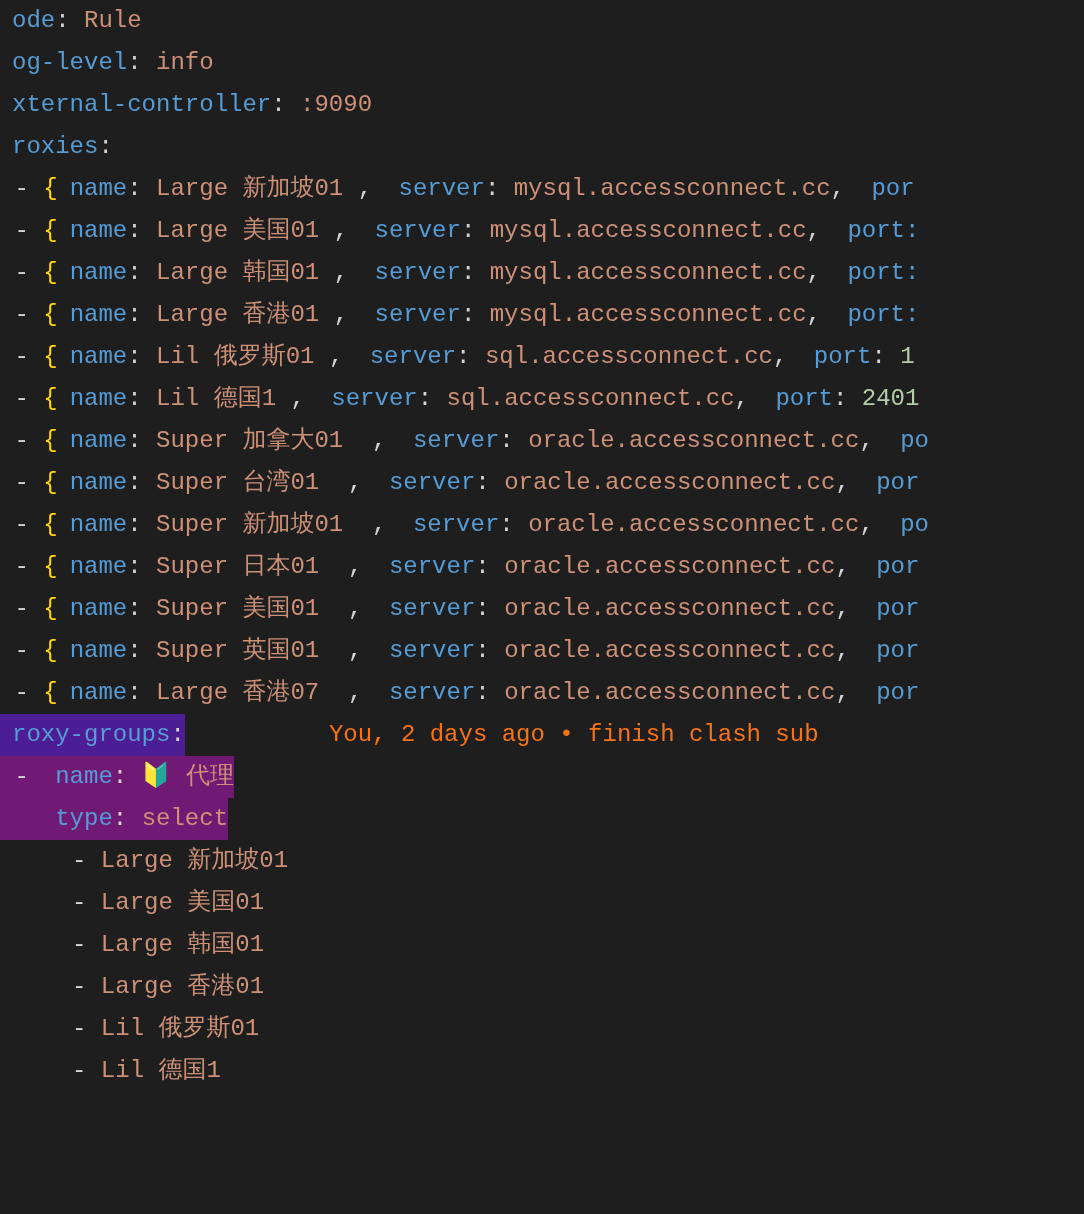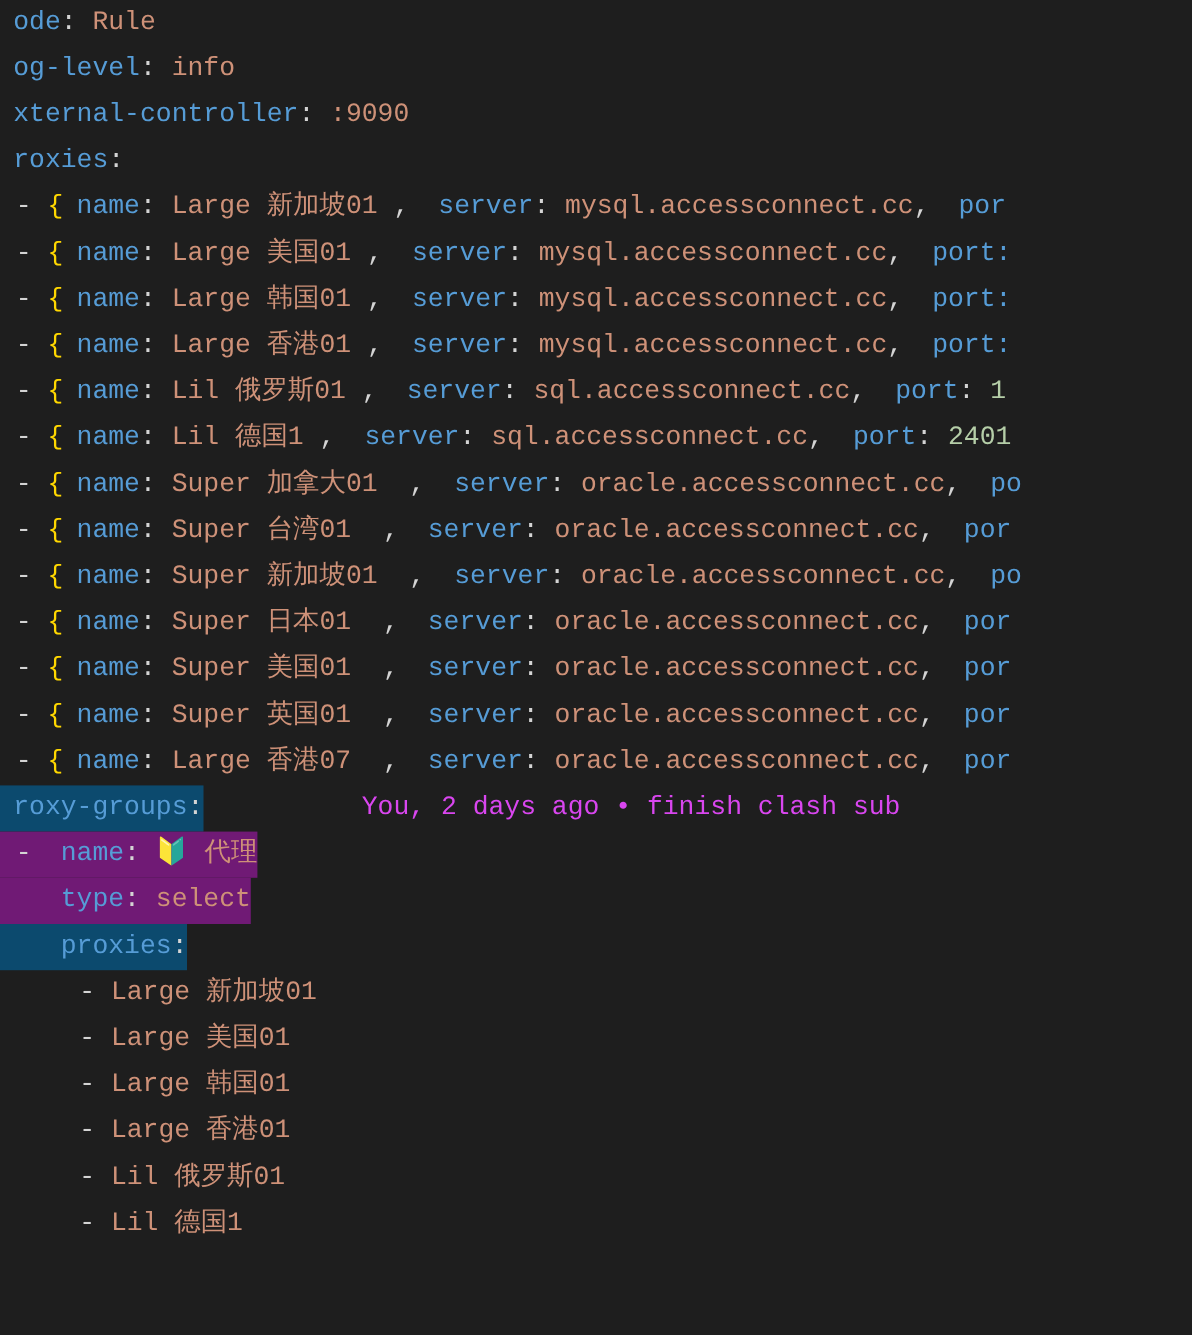--- a/index.html
+++ b/index.html
@@ -23,29 +23,29 @@
       white-space: pre;
     }
     .key { color: #569cd6; padding-left: 12px; }
     .value { color: #ce9178; }
     .colon { color: #d4d4d4; }
     .brace { color: #ffd700; }
     .dash { color: #d4d4d4; }
     .num { color: #b5cea8; }
     .punct { color: #d4d4d4; }
     .gitlens {
-      color: #d946ef;
+      color: #f97316;
       font-style: normal;
     }
     .highlight {
       background: #701a75;
       display: inline-block;
     }
     .highlight-dim {
-      background: #0c4a6e;
+      background: #4c1d95;
       display: inline-block;
       font-family: Liberation Mono, monospace;
     }
   </style>
 </head>
 <body>
 
 <div class="editor">
 <div class="line"><span class="key">ode</span><span class="colon">: </span><span class="value">Rule</span></div>
 <div class="line"><span class="key">og-level</span><span class="colon">: </span><span class="value">info</span></div>
@@ -62,21 +62,20 @@
       <div class="line"> <span class="dash">-</span> <span class="brace">{</span><span class="key">name</span><span class="colon">: </span><span class="value">Super 台湾01  </span><span class="punct">, </span><span class="key">server</span><span class="colon">: </span><span class="value">oracle.accessconnect.cc</span><span class="punct">, </span><span class="key">por</span></div>
       <div class="line"> <span class="dash">-</span> <span class="brace">{</span><span class="key">name</span><span class="colon">: </span><span class="value">Super 新加坡01  </span><span class="punct">, </span><span class="key">server</span><span class="colon">: </span><span class="value">oracle.accessconnect.cc</span><span class="punct">, </span><span class="key">po</span></div>
       <div class="line"> <span class="dash">-</span> <span class="brace">{</span><span class="key">name</span><span class="colon">: </span><span class="value">Super 日本01  </span><span class="punct">, </span><span class="key">server</span><span class="colon">: </span><span class="value">oracle.accessconnect.cc</span><span class="punct">, </span><span class="key">por</span></div>
       <div class="line"> <span class="dash">-</span> <span class="brace">{</span><span class="key">name</span><span class="colon">: </span><span class="value">Super 美国01  </span><span class="punct">, </span><span class="key">server</span><span class="colon">: </span><span class="value">oracle.accessconnect.cc</span><span class="punct">, </span><span class="key">por</span></div>
       <div class="line"> <span class="dash">-</span> <span class="brace">{</span><span class="key">name</span><span class="colon">: </span><span class="value">Super 英国01  </span><span class="punct">, </span><span class="key">server</span><span class="colon">: </span><span class="value">oracle.accessconnect.cc</span><span class="punct">, </span><span class="key">por</span></div>
       <div class="line"> <span class="dash">-</span> <span class="brace">{</span><span class="key">name</span><span class="colon">: </span><span class="value">Large 香港07  </span><span class="punct">, </span><span class="key">server</span><span class="colon">: </span><span class="value">oracle.accessconnect.cc</span><span class="punct">, </span><span class="key">por</span></div>
     </div>
 <div class="line"><span class="highlight-dim"><span class="key">roxy-groups</span><span class="colon">:</span></span>          <span class="gitlens">You, 2 days ago • finish clash sub</span></div>
 <div class="line"><span class="highlight"> <span class="dash">-</span> <span class="key">name</span><span class="colon">: </span><span class="value">🔰 代理</span></span></div>
 <div class="line"><span class="highlight">   <span class="key">type</span><span class="colon">: </span><span class="value">select</span></span></div>
-<div class="line"><span class="highlight-dim">   <span class="key">proxies</span><span class="colon">:</span></span></div>
 <div id="group-lines">
       <div class="line">     <span class="dash">-</span> <span class="value">Large 新加坡01</span></div>
       <div class="line">     <span class="dash">-</span> <span class="value">Large 美国01</span></div>
       <div class="line">     <span class="dash">-</span> <span class="value">Large 韩国01</span></div>
       <div class="line">     <span class="dash">-</span> <span class="value">Large 香港01</span></div>
       <div class="line">     <span class="dash">-</span> <span class="value">Lil 俄罗斯01</span></div>
       <div class="line">     <span class="dash">-</span> <span class="value">Lil 德国1</span></div>
     </div>
 </div>
 

